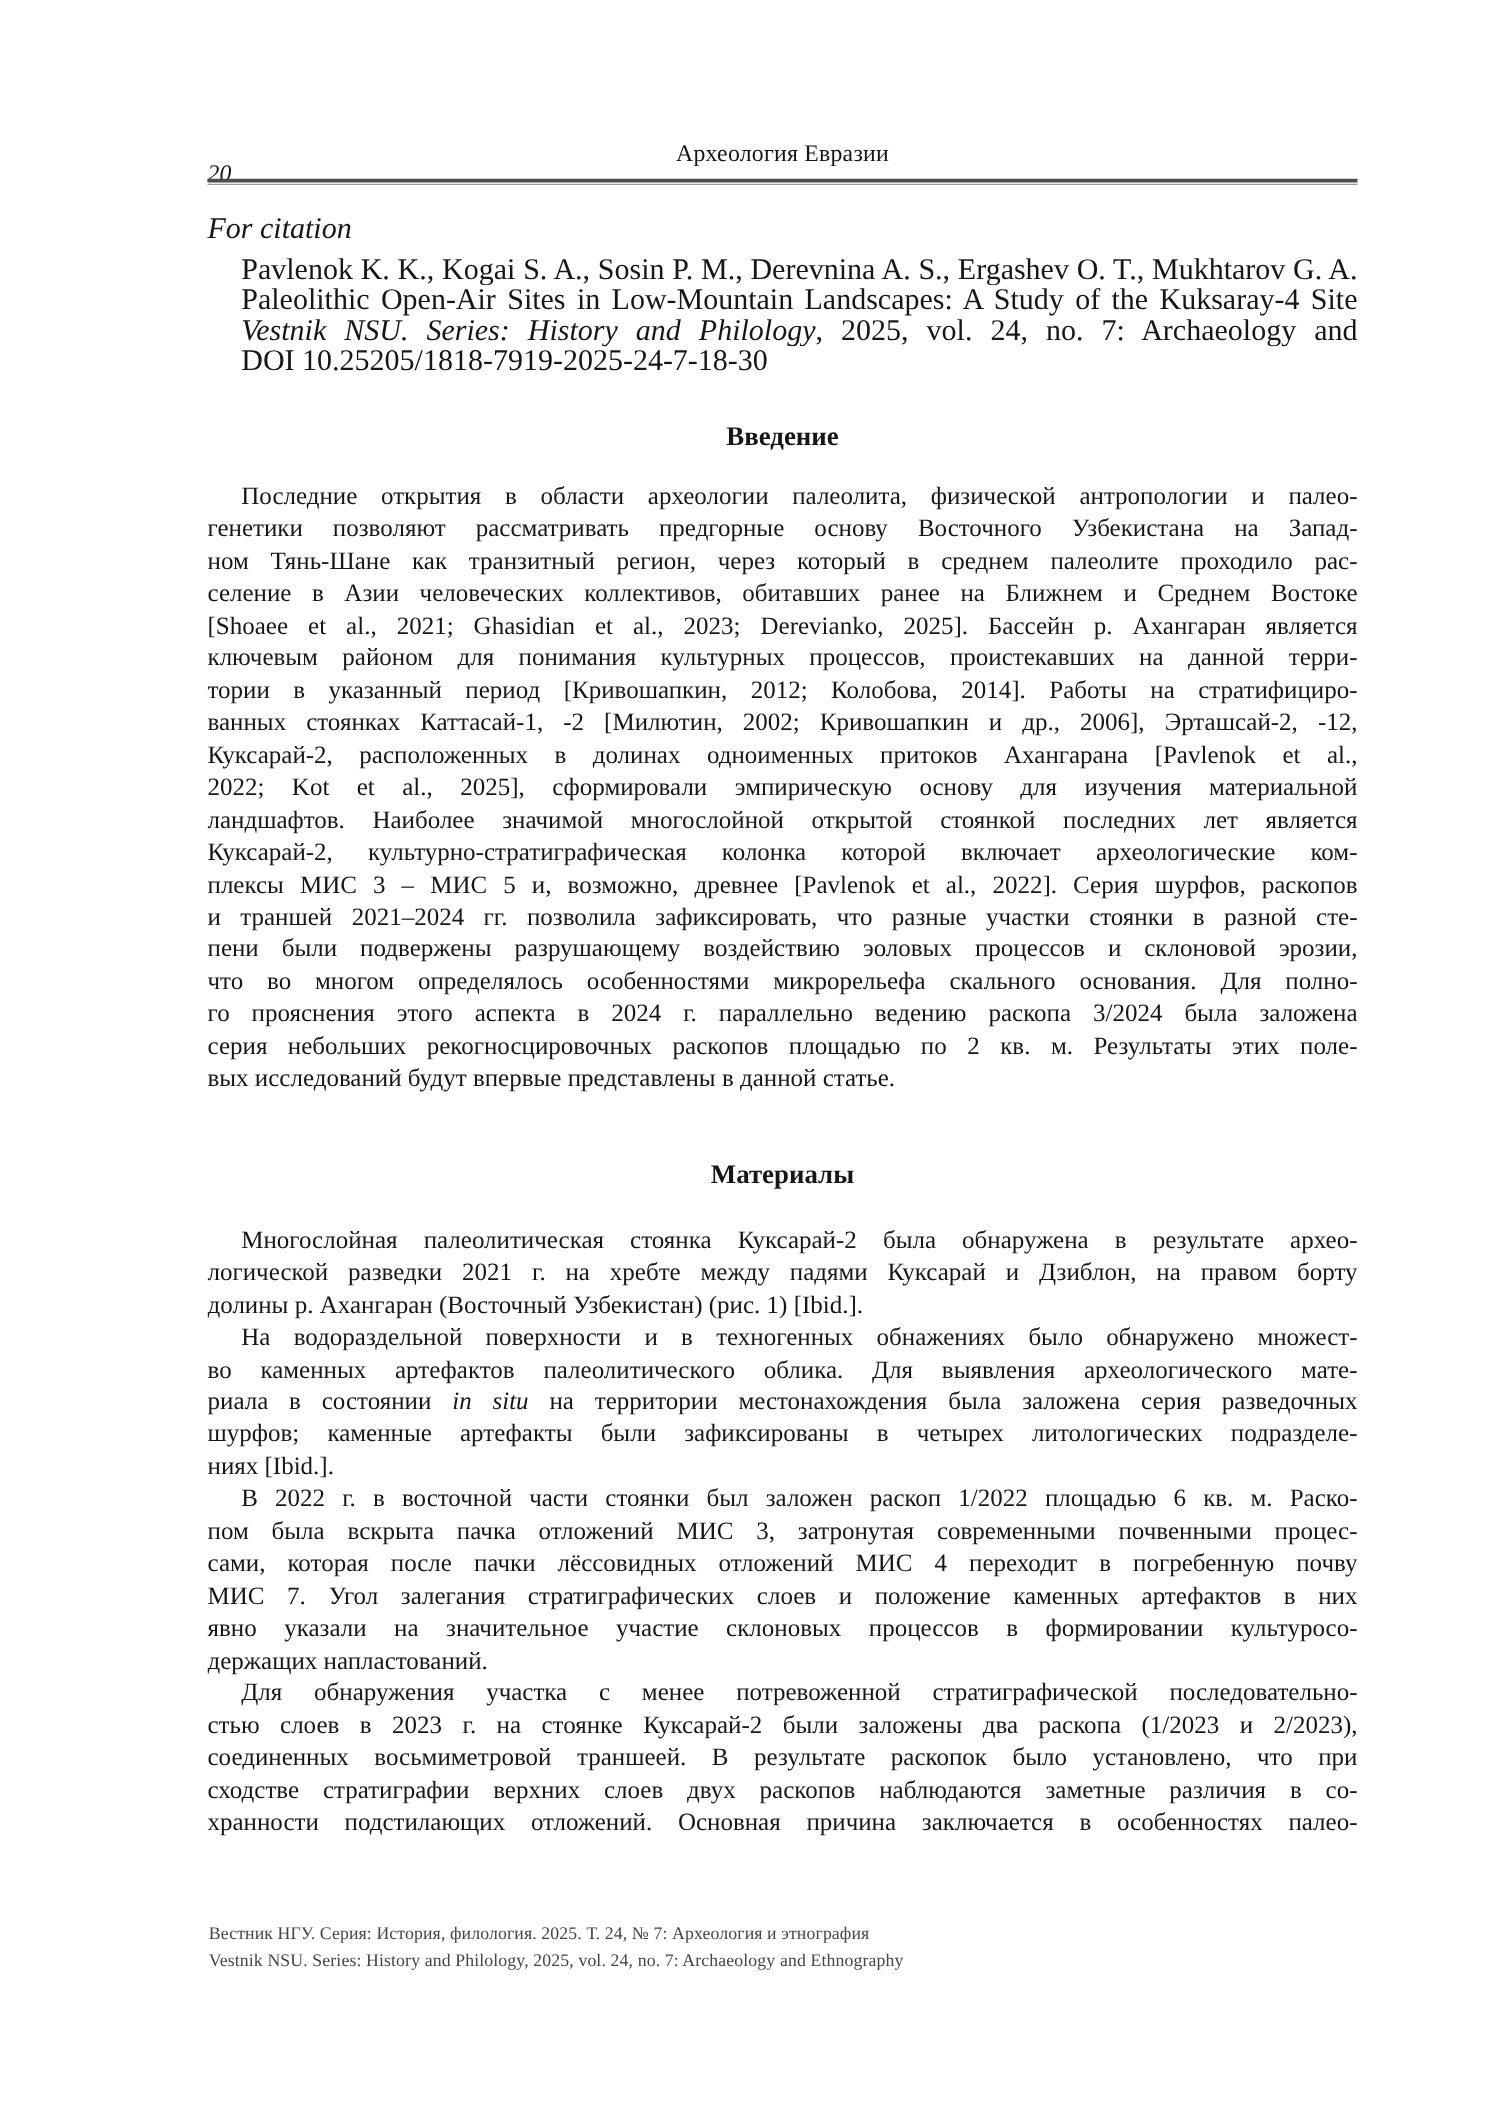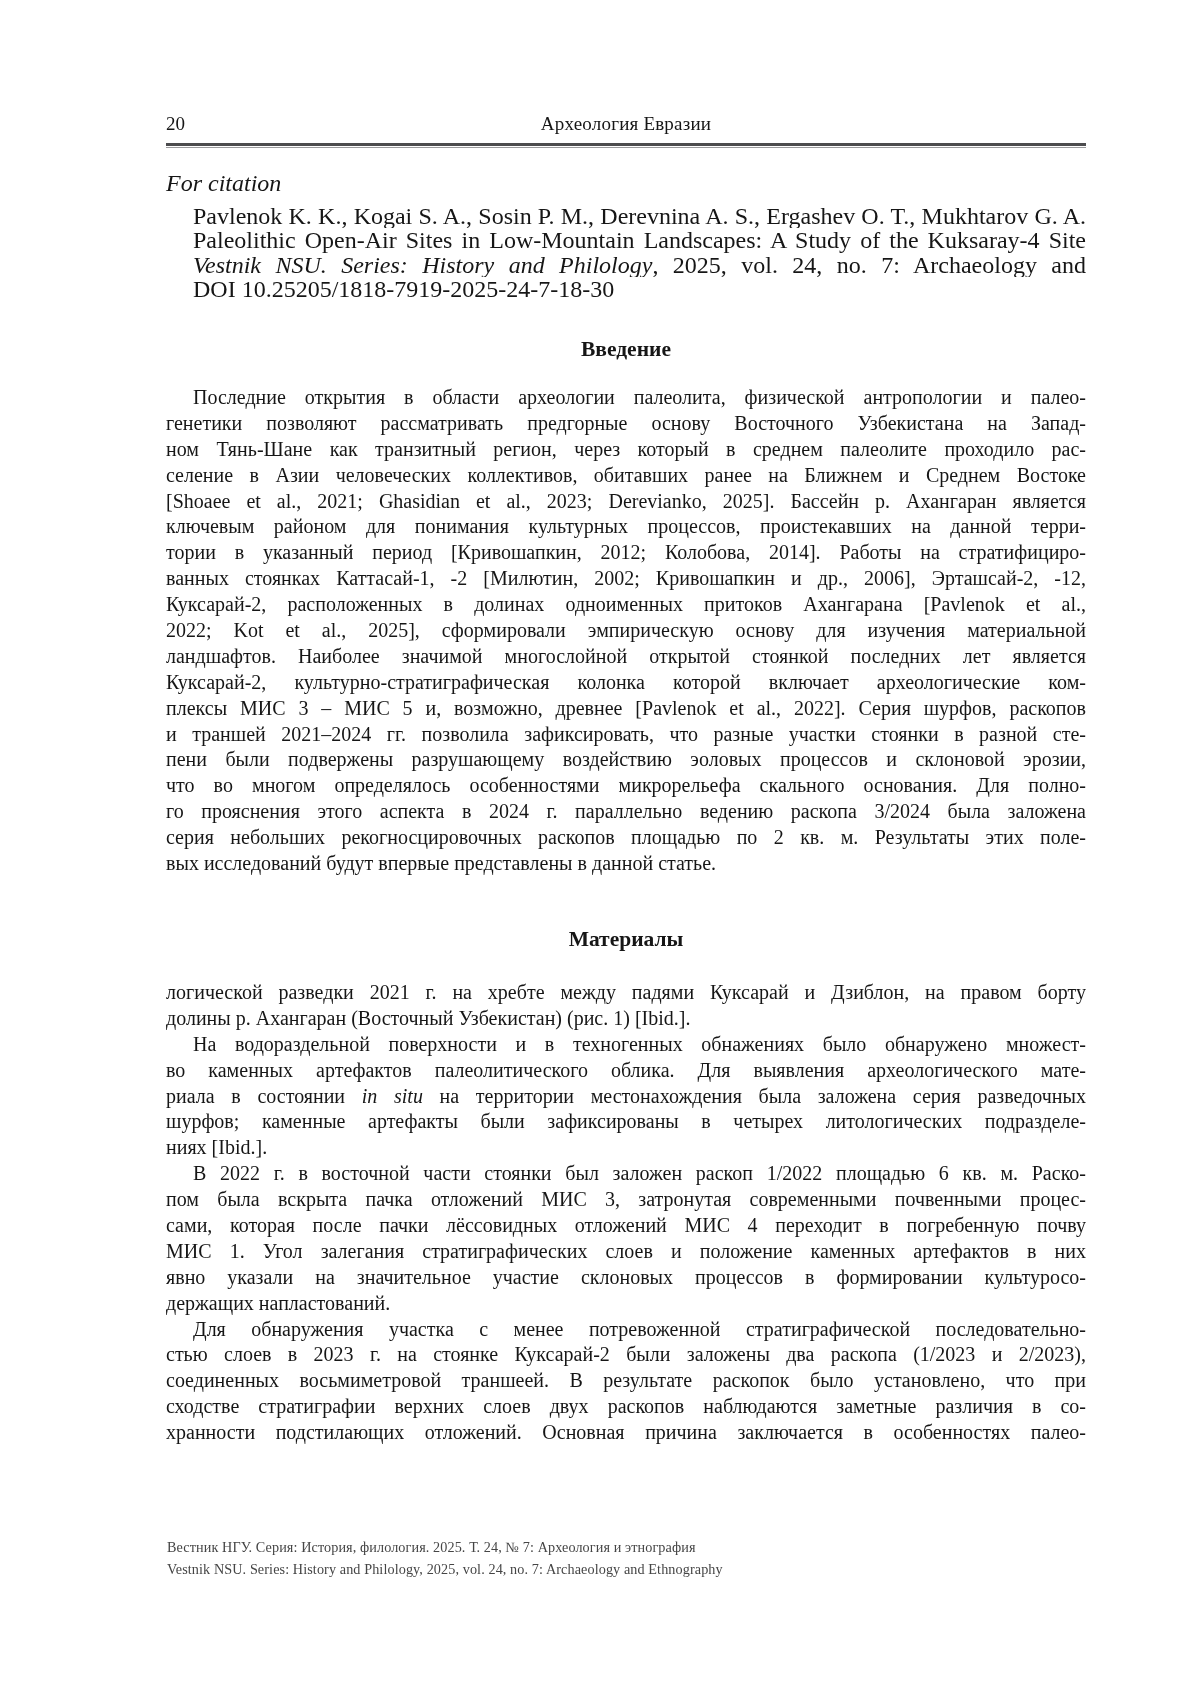--- a/index.html
+++ b/index.html
@@ -6,21 +6,21 @@
   .page{
     position:relative;
     width:1200px;height:1697px;
     background:#ffffff;
     font-family:"Liberation Serif","DejaVu Serif",serif;
     color:#161616;
     overflow:hidden;
   }
   
   .header-row{position:absolute;top:111px;left:166px;width:920px;height:26px;font-size:19px;line-height:26px;}
-  .page-number{position:absolute;left:0;top:0;}
+  .page-number{position:absolute;left:0;top:16px;font-style:italic;}
   .running-title{display:block;text-align:center;letter-spacing:.2px;}
   .rule{position:absolute;top:143px;left:166px;width:920px;}
   .rule-thick{height:3px;background:#4c4c4e;}
   .rule-thin{height:1px;background:#9b9b9d;margin-top:1px;}
 
   
   .citation{position:absolute;top:171px;left:166px;width:920px;font-size:24px;}
   .cit-label{font-style:italic;line-height:25px;height:25px;}
   .cit-lines{margin-left:27px;margin-top:8px;}
   .cit-lines .ln{height:24.4px;line-height:24.4px;}
@@ -92,35 +92,36 @@
       <div class="ln"><span>что во многом определялось особенностями микрорельефа скального основания. Для полно-</span></div>
       <div class="ln"><span>го прояснения этого аспекта в 2024 г. параллельно ведению раскопа 3/2024 была заложена</span></div>
       <div class="ln"><span>серия небольших рекогносцировочных раскопов площадью по 2 кв. м. Результаты этих поле-</span></div>
       <div class="ln end"><span>вых исследований будут впервые представлены в данной статье.</span></div>
     </div>
 
   <div class="sec-heading h-mat">Материалы</div>
 
   <div class="body-block mats">
     <div>
+        <div class="ln ind"><span>Многослойная палеолитическая стоянка Куксарай-2 была обнаружена в результате архео-</span></div>
         <div class="ln"><span>логической разведки 2021 г. на хребте между падями Куксарай и Дзиблон, на правом борту</span></div>
         <div class="ln end"><span>долины р. Ахангаран (Восточный Узбекистан) (рис. 1) [Ibid.].</span></div>
       </div>
     <div>
         <div class="ln ind"><span>На водораздельной поверхности и в техногенных обнажениях было обнаружено множест-</span></div>
         <div class="ln"><span>во каменных артефактов палеолитического облика. Для выявления археологического мате-</span></div>
         <div class="ln"><span>риала в состоянии </span><i>in situ</i><span> на территории местонахождения была заложена серия разведочных</span></div>
         <div class="ln"><span>шурфов; каменные артефакты были зафиксированы в четырех литологических подразделе-</span></div>
         <div class="ln end"><span>ниях [Ibid.].</span></div>
       </div>
     <div>
         <div class="ln ind"><span>В 2022 г. в восточной части стоянки был заложен раскоп 1/2022 площадью 6 кв. м. Раско-</span></div>
         <div class="ln"><span>пом была вскрыта пачка отложений МИС 3, затронутая современными почвенными процес-</span></div>
         <div class="ln"><span>сами, которая после пачки лёссовидных отложений МИС 4 переходит в погребенную почву</span></div>
-        <div class="ln"><span>МИС 1. Угол залегания стратиграфических слоев и положение каменных артефактов в них</span></div>
+        <div class="ln"><span>МИС 7. Угол залегания стратиграфических слоев и положение каменных артефактов в них</span></div>
         <div class="ln"><span>явно указали на значительное участие склоновых процессов в формировании культуросо-</span></div>
         <div class="ln end"><span>держащих напластований.</span></div>
       </div>
     <div>
         <div class="ln ind"><span>Для обнаружения участка с менее потревоженной стратиграфической последовательно-</span></div>
         <div class="ln"><span>стью слоев в 2023 г. на стоянке Куксарай-2 были заложены два раскопа (1/2023 и 2/2023),</span></div>
         <div class="ln"><span>соединенных восьмиметровой траншеей. В результате раскопок было установлено, что при</span></div>
         <div class="ln"><span>сходстве стратиграфии верхних слоев двух раскопов наблюдаются заметные различия в со-</span></div>
         <div class="ln"><span>хранности подстилающих отложений. Основная причина заключается в особенностях палео-</span></div>
       </div>

